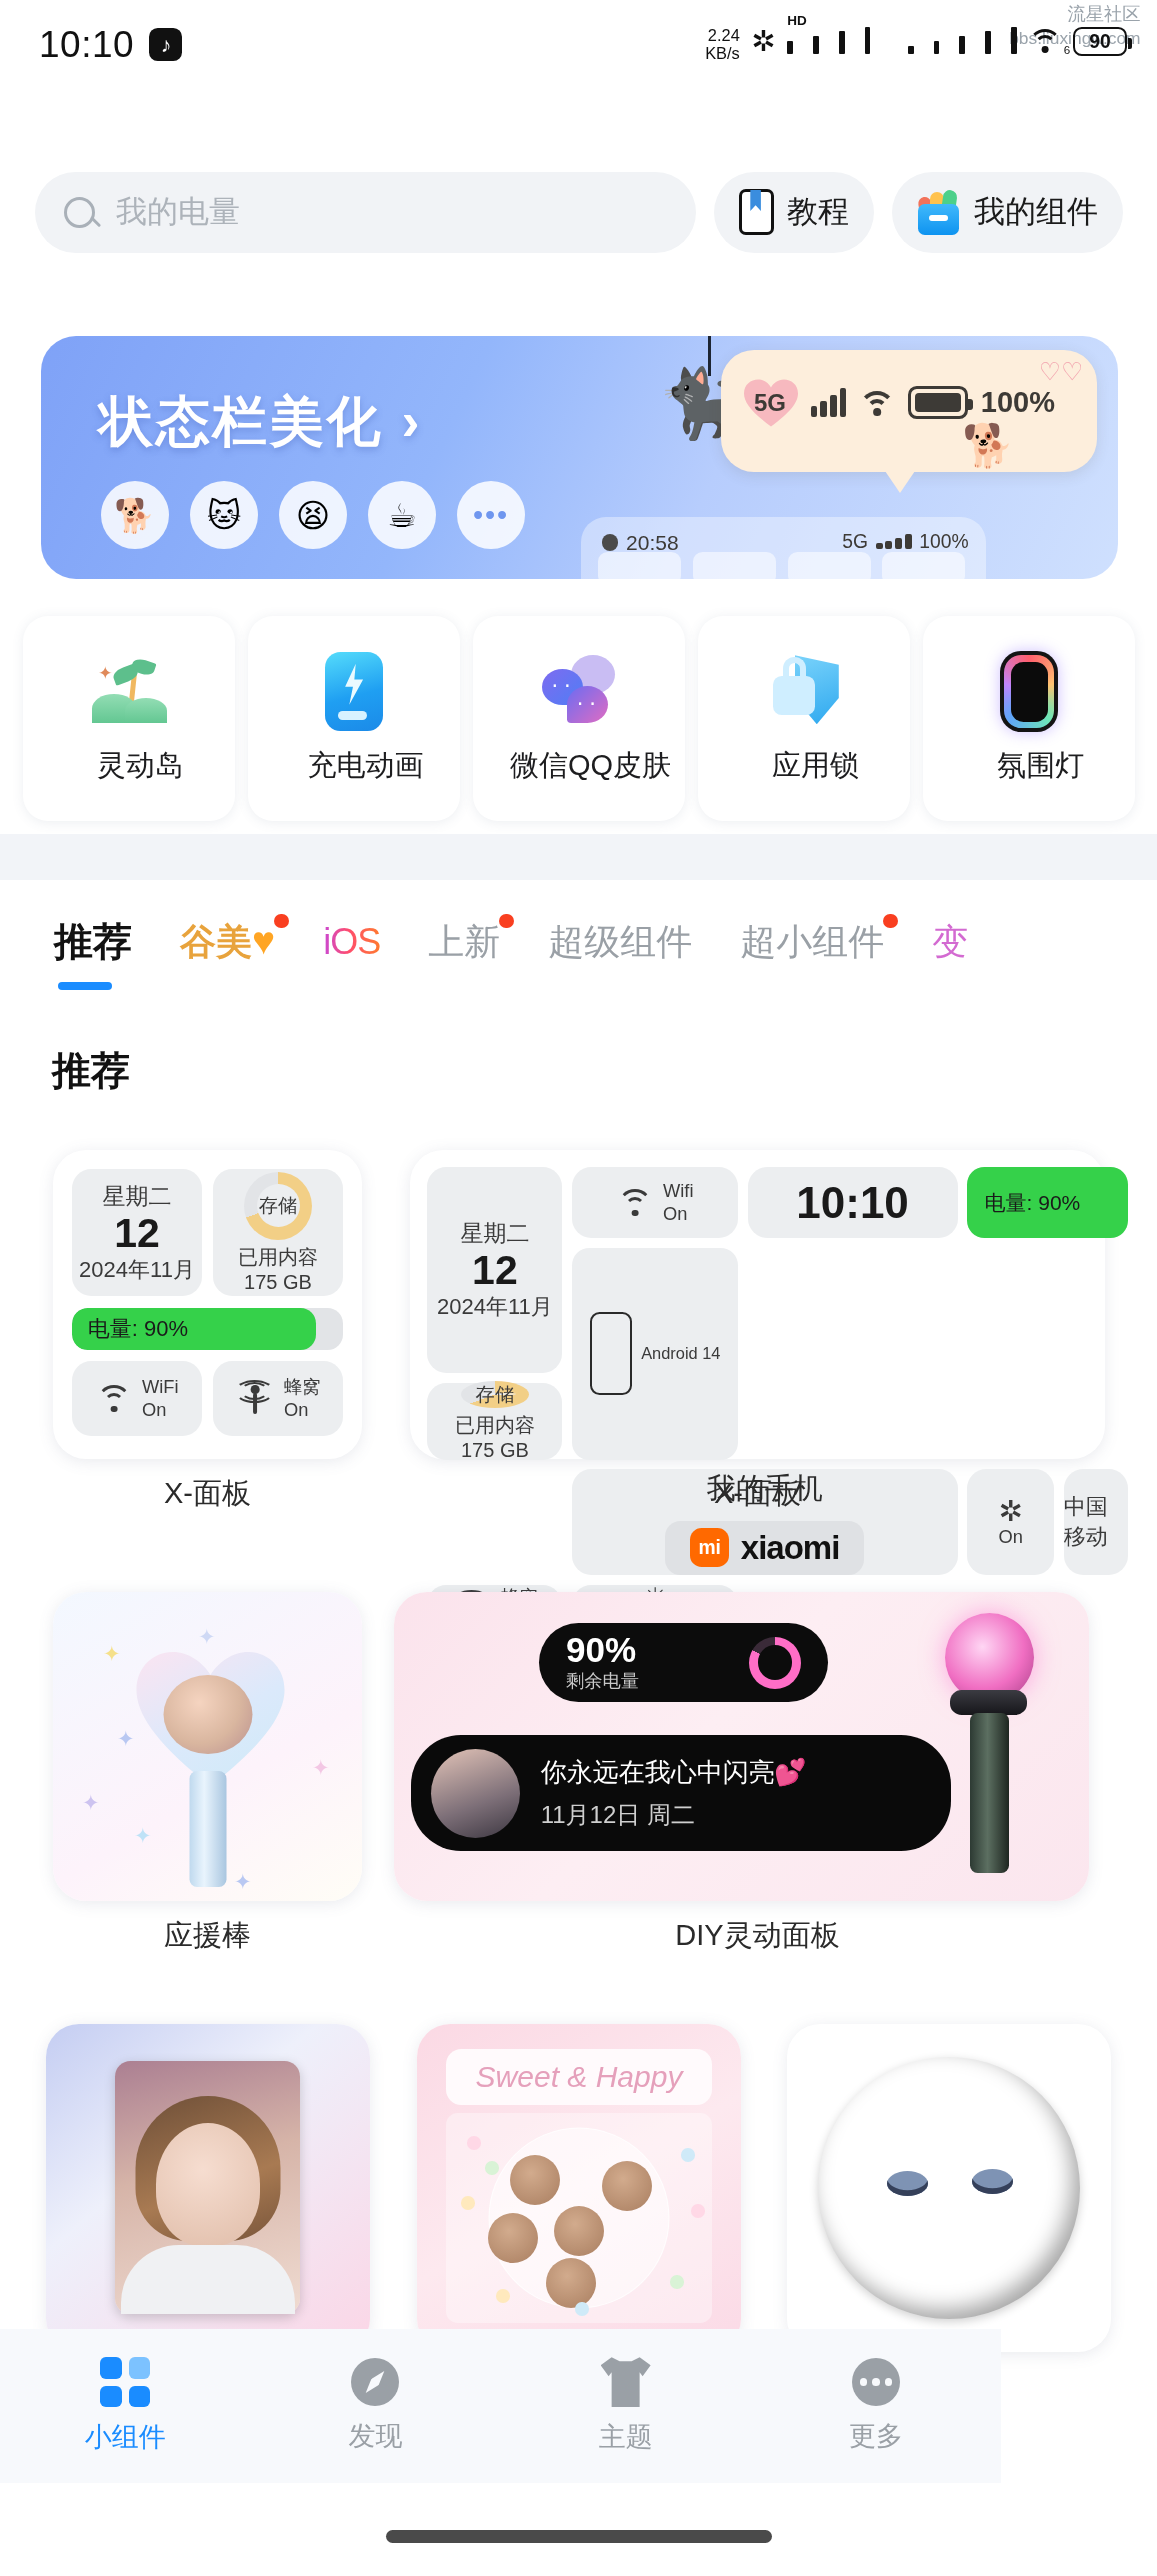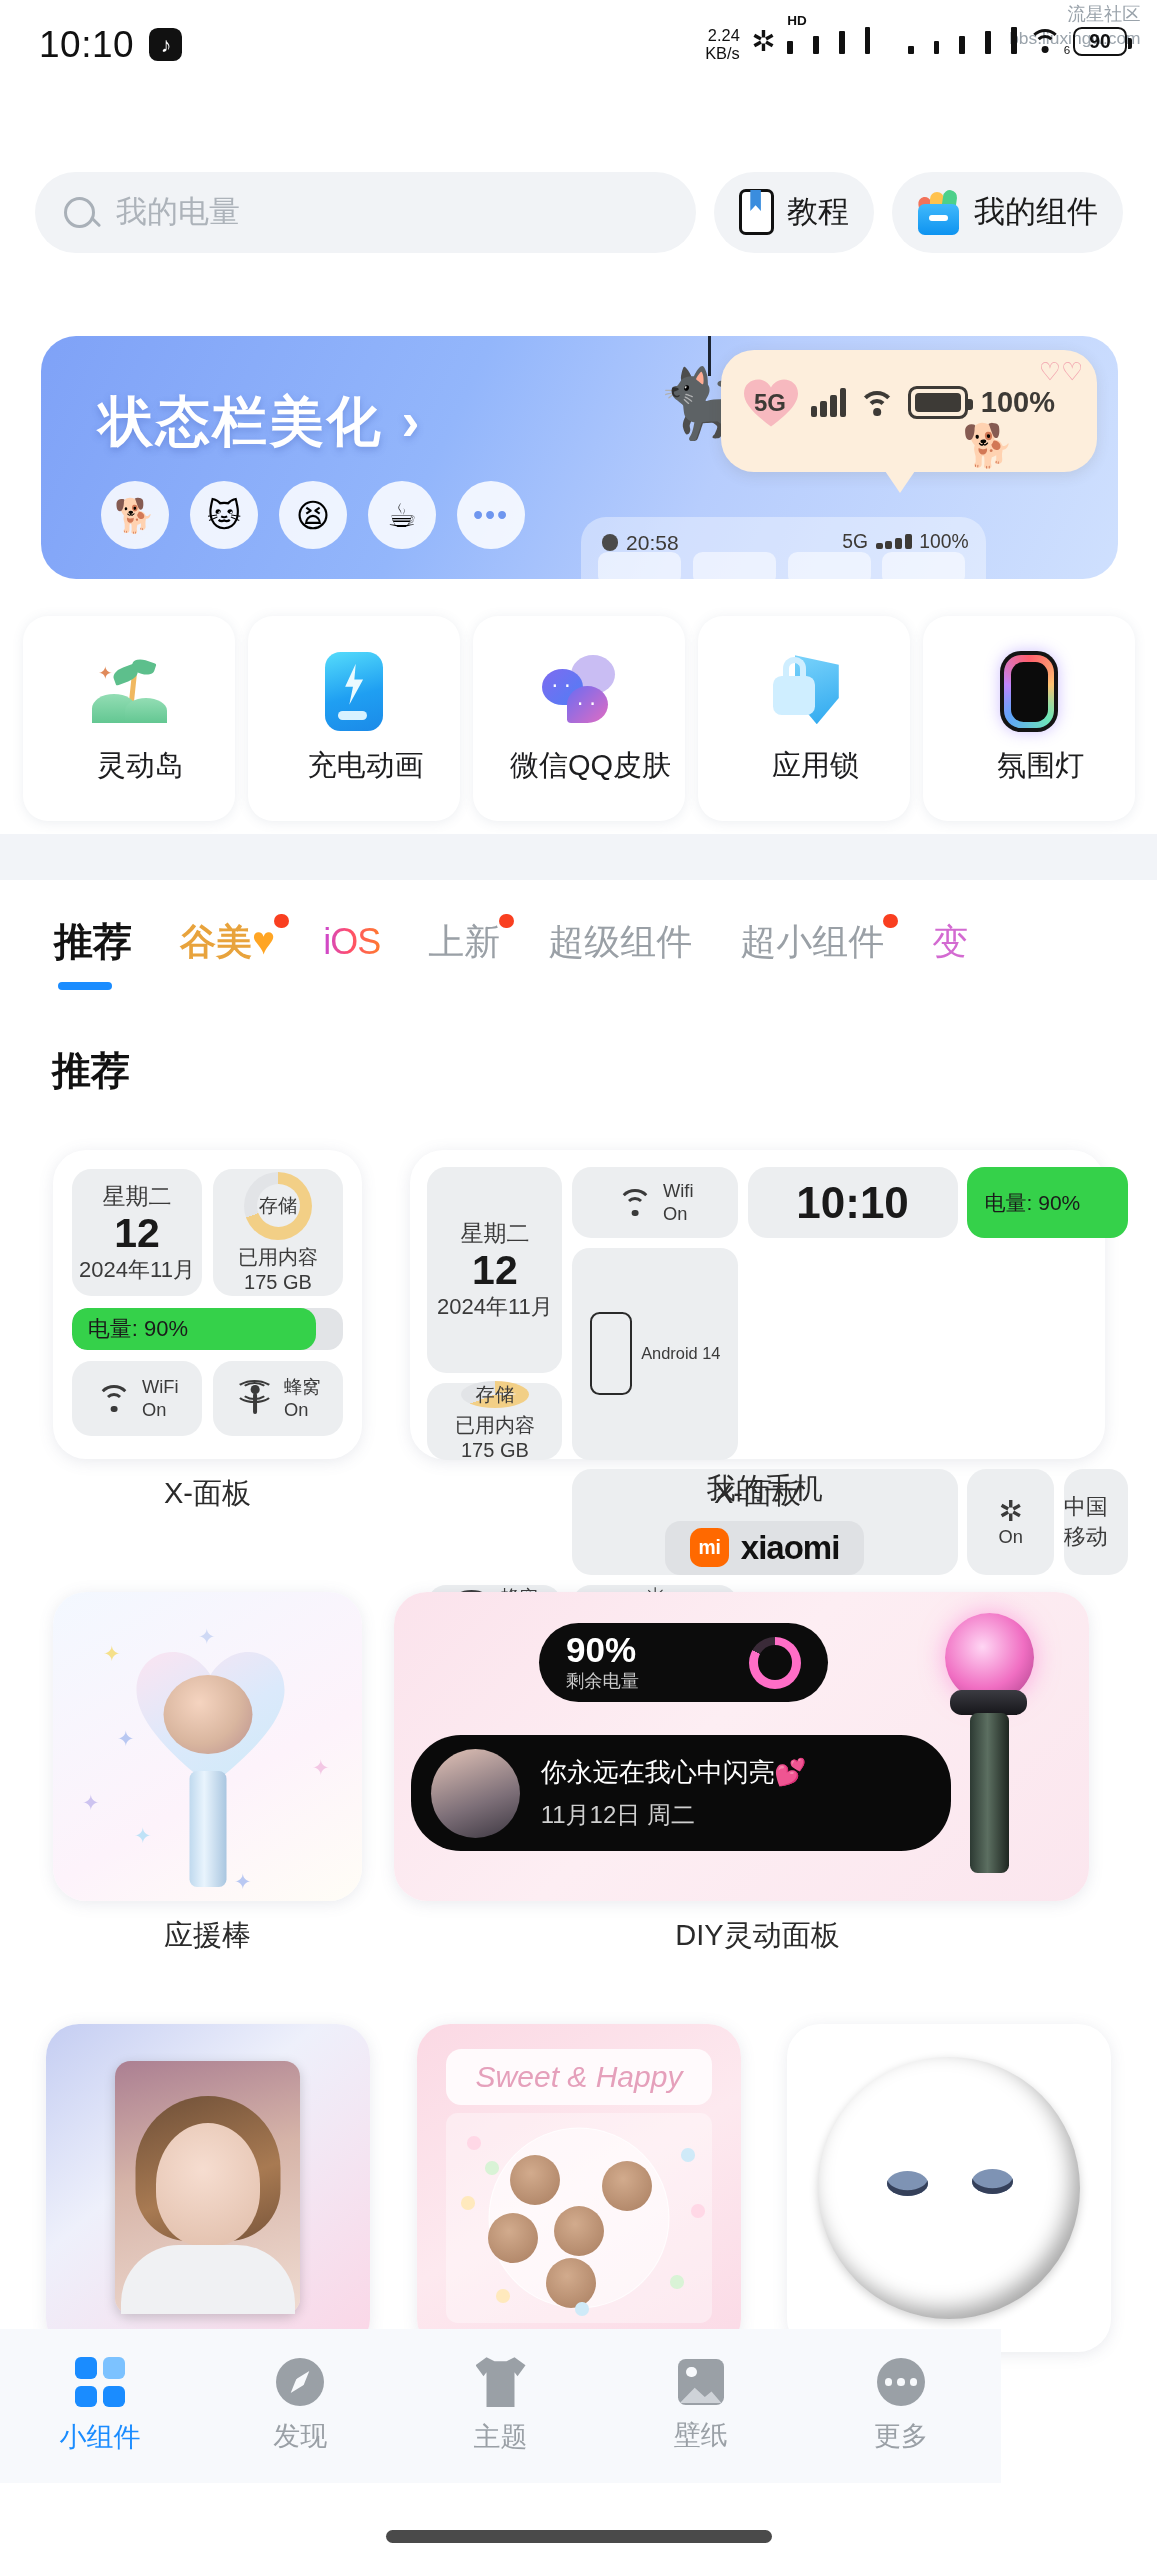--- a/index.html
+++ b/index.html
@@ -645,26 +645,20 @@
     </div>
     <div class="nav">
       <span class="ic-comp"></span>
       <span class="lb">发现</span>
     </div>
     <div class="nav">
       <span class="ic-shirt"></span>
       <span class="lb">主题</span>
     </div>
     <div class="nav">
-      <span class="ic-img">
-          <span class="mt"></span>
-        </span>
-      <span class="lb">壁纸</span>
-    </div>
-    <div class="nav">
       <span class="ic-dots">
           <i></i>
           <i></i>
           <i></i>
         </span>
       <span class="lb">更多</span>
     </div>
   </div>
 
   <div class="homebar"></div>

